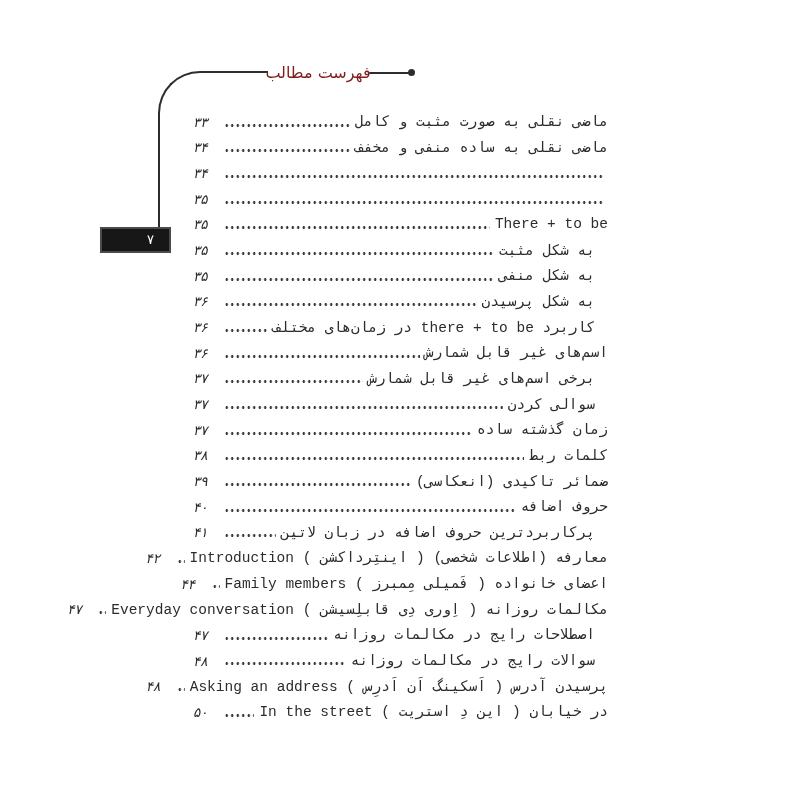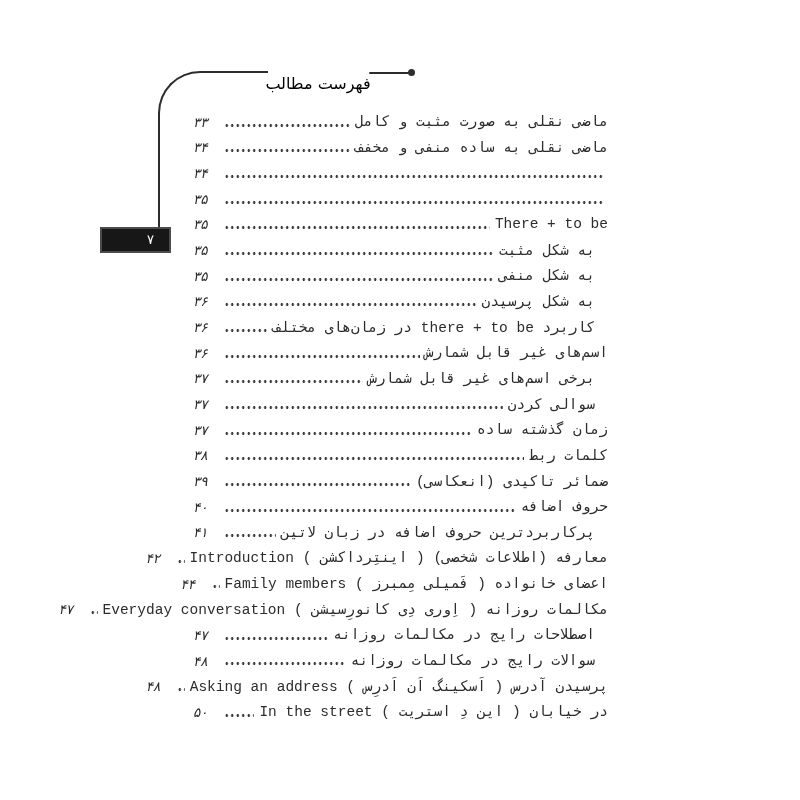--- a/index.html
+++ b/index.html
@@ -16,23 +16,23 @@
     width:800px;height:800px;
     background:var(--background);
     font-family:"DejaVu Sans",sans-serif;
     position:relative;
     overflow:hidden;
   }
   .page{position:absolute;inset:0;background:var(--background);}
 
   
   .hdr-title{
-    position:absolute;top:74px;left:318px;
+    position:absolute;top:63px;left:318px;
     transform:translateX(-50%);
-    font-size:16px;color:#000000;
+    font-size:16px;color:#7f1d1d;
     white-space:nowrap;direction:rtl;
   }
   .hdr-line-right{
     position:absolute;left:369px;top:72px;
     width:40px;height:2px;background:var(--line);border-radius:1px;
   }
   .hdr-dot{
     position:absolute;left:408px;top:69px;
     width:7px;height:7px;border-radius:50%;background:var(--line);
   }
@@ -205,21 +205,21 @@
     <span class="pg">۴۲</span>
   </div>
 
   <div class="row">
     <span class="label">اعضای خانواده ( فَمیلی مِمبرز ) Family members</span>
     <span class="leader"></span>
     <span class="pg">۴۴</span>
   </div>
 
   <div class="row">
-    <span class="label">مکالمات روزانه ( اِوری دِی کانورِسیشن ) Everyday conversation</span>
+    <span class="label">مکالمات روزانه ( اِوری دِی قابلِسیشن ) Everyday conversation</span>
     <span class="leader"></span>
     <span class="pg">۴۷</span>
   </div>
 
   <div class="row indent">
     <span class="label">اصطلاحات رایج در مکالمات روزانه</span>
     <span class="leader"></span>
     <span class="pg">۴۷</span>
   </div>
 

